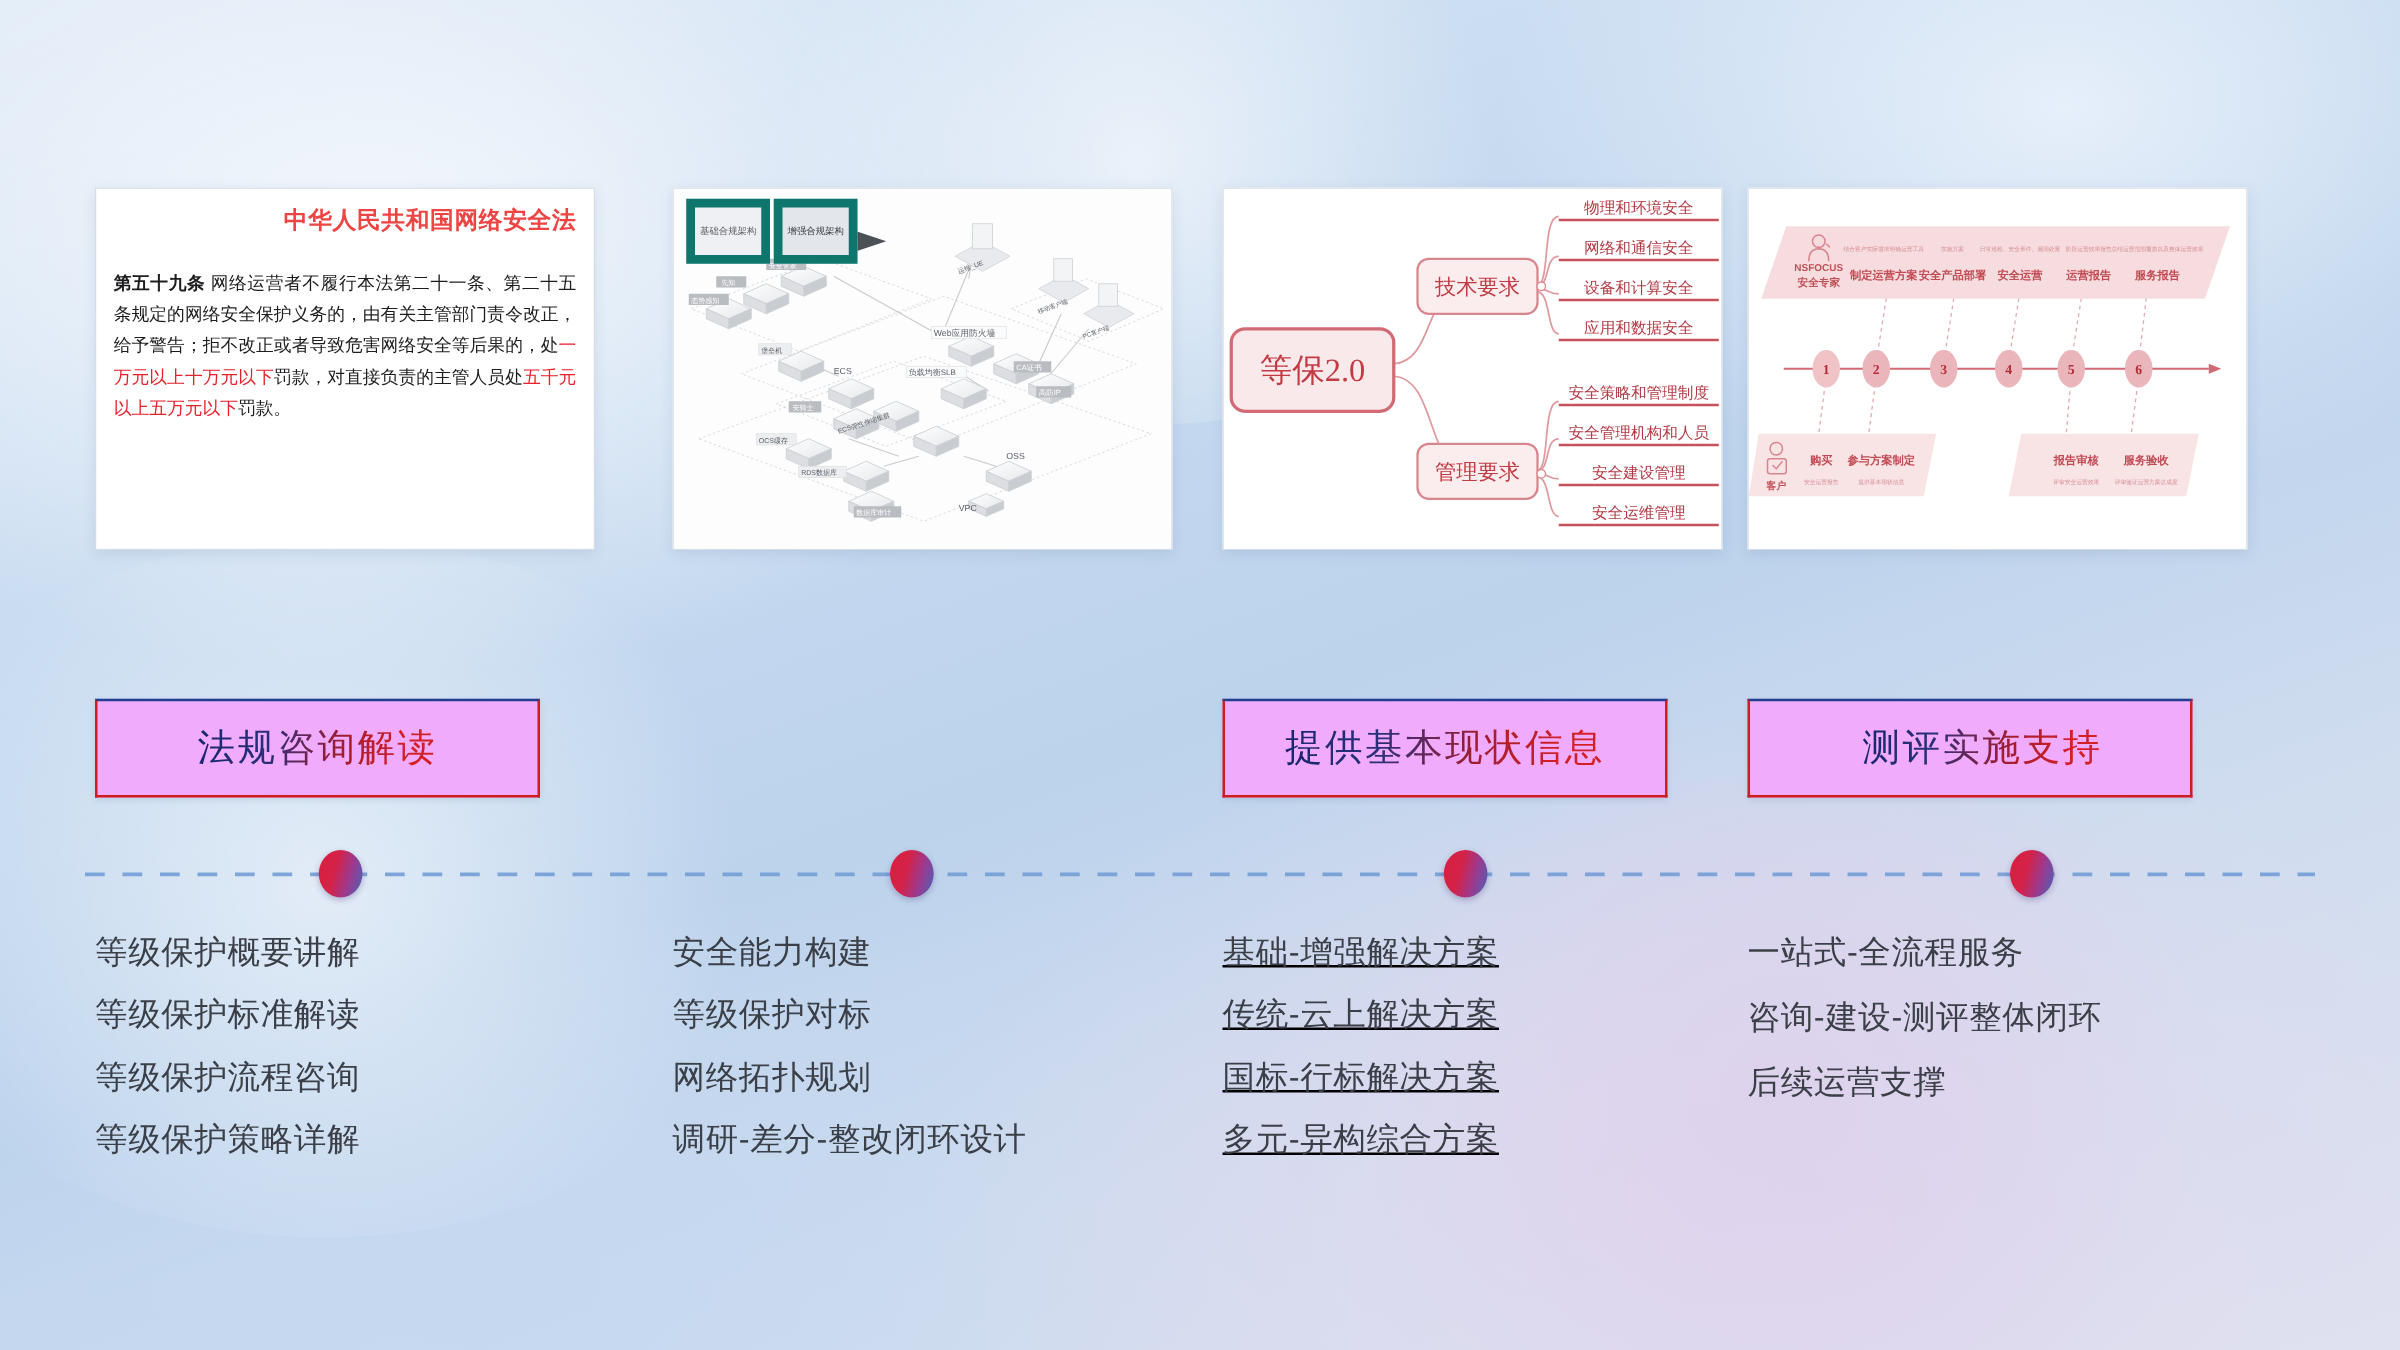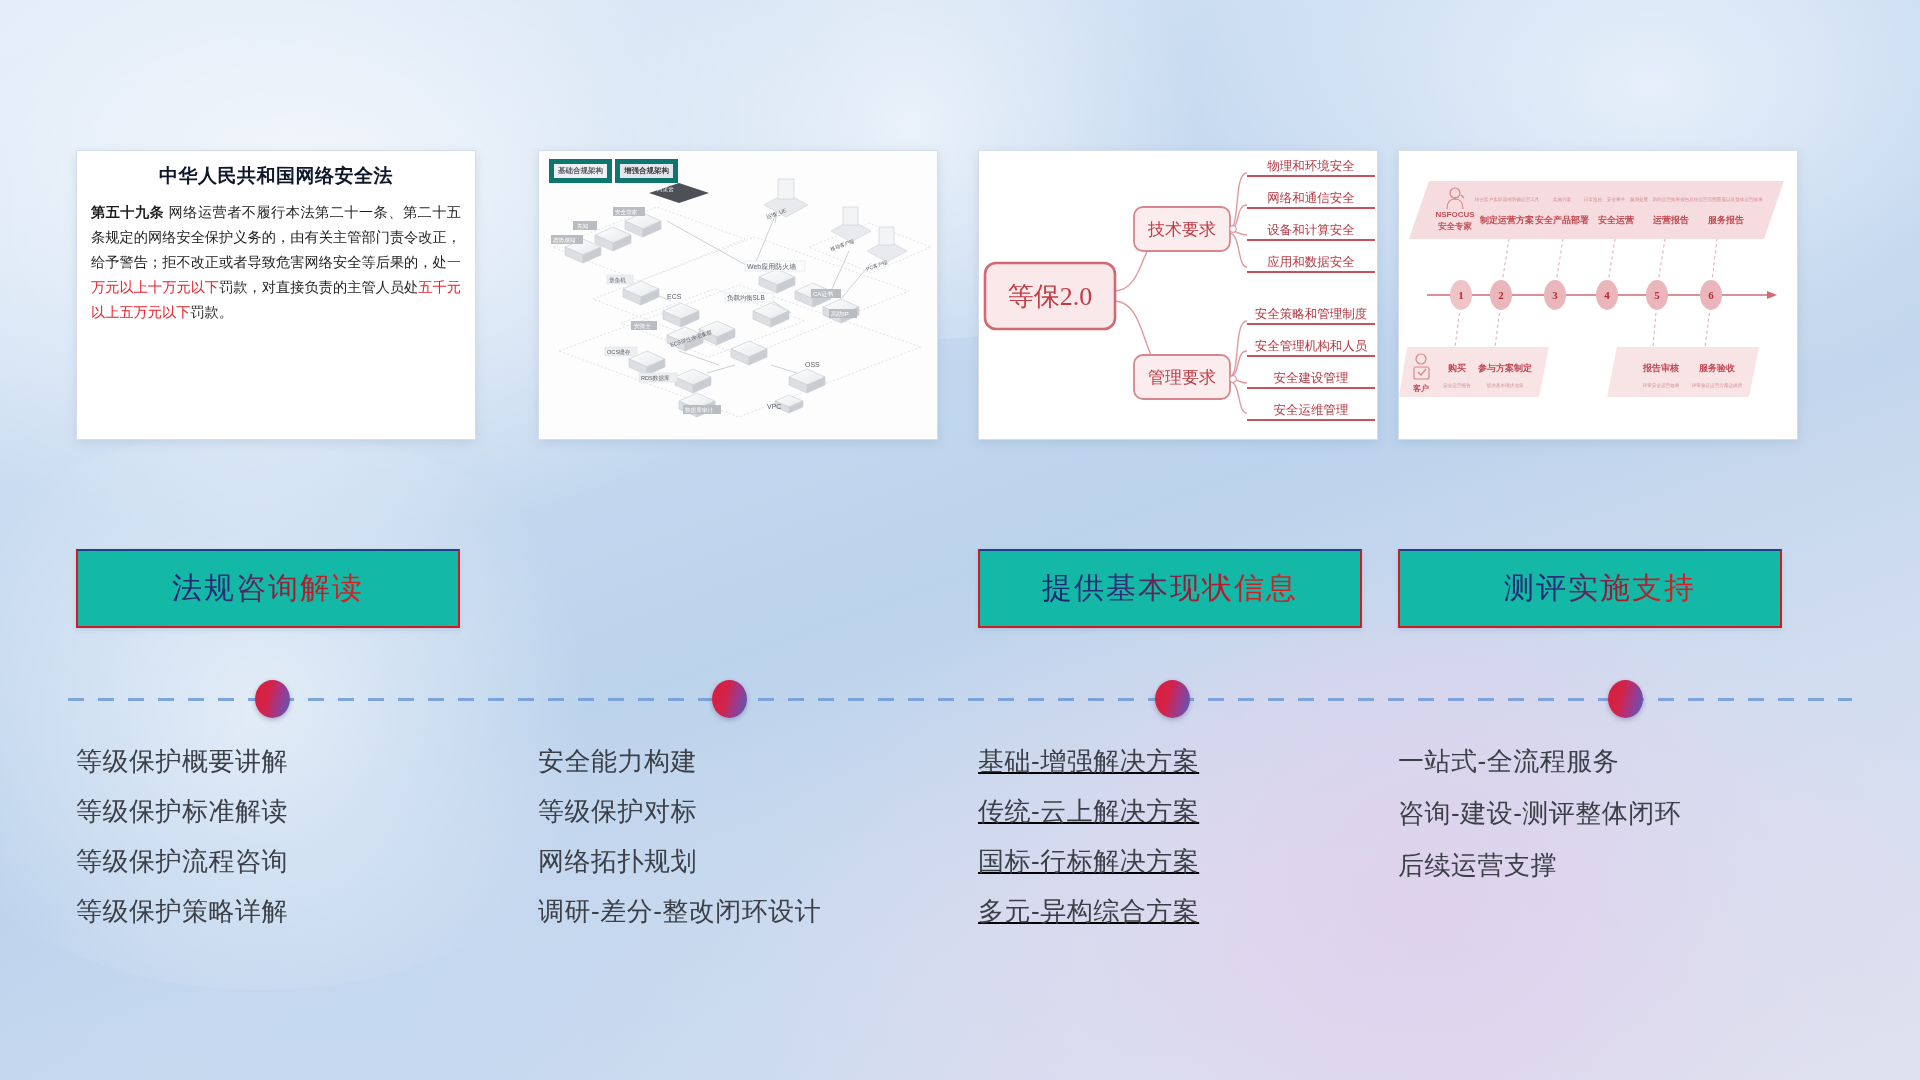--- a/index.html
+++ b/index.html
@@ -36,49 +36,49 @@
     overflow: hidden;
   }
   .card.c1 { left: 76px; }
   .card.c2 { left: 538px; }
   .card.c3 { left: 978px; }
   .card.c4 { left: 1398px; }
 
   
   .law { padding: 12px 14px 8px 14px; }
   .law-title {
-    text-align: center; font-weight: bold; font-size: 19px; color: #0f172a;
-    letter-spacing: 0.5px; margin-bottom: 11px;
+    text-align: right; font-weight: bold; font-size: 19px; color: #ef4444;
+    letter-spacing: 0.5px; margin-bottom: 26px;
   }
   .law-para { font-size: 14.2px; line-height: 1.76; color: #1d1d20; text-align: justify; }
   .law-para + .law-para { margin-top: 20px; }
   .law-art { font-weight: bold; }
   .hl { color: #e8202a; }
 
   
   .arch { position: relative; width: 100%; height: 100%; background: #fdfdfd; }
   .arch svg { display: block; }
   .arch-tabs { position: absolute; left: 10px; top: 8px; display: flex; gap: 3px; }
   .arch-tab {
     font-size: 7.5px; color: #5c6068; background: #eef0f3;
-    border: 5px solid #0f766e; padding: 2px 4px; white-space: nowrap; font-weight: bold;
+    border: 7px solid #0f766e; padding: 14px 4px; white-space: nowrap;
   }
   .arch-tab.active { background: #e3e6ea; color: #3a3d42; }
 
   
   .mind { position: relative; width: 100%; height: 100%; background: #fff; }
 
   
   .nsf { position: relative; width: 100%; height: 100%; background: #fff; }
 
   
   .btns { position: absolute; left: 0; top: 549px; width: 1920px; height: 79px; }
   .stage-btn {
-    position: absolute; top: 0; width: 384px; height: 79px;
-    background: #14b8a6;
+    position: absolute; top: 10px; width: 356px; height: 79px;
+    background: #f0abfc;
     border: 2px solid #cf1c22;
     border-top-color: #1f3f8f;
     display: flex; align-items: center; justify-content: center;
     box-shadow: 0 2px 5px rgba(40,70,120,0.12);
   }
   .stage-btn.b1 { left: 76px; }
   .stage-btn.b2 { left: 538px; }
   .stage-btn.b3 { left: 978px; }
   .stage-btn.b4 { left: 1398px; padding-left: 20px; }
   .stage-btn span {

